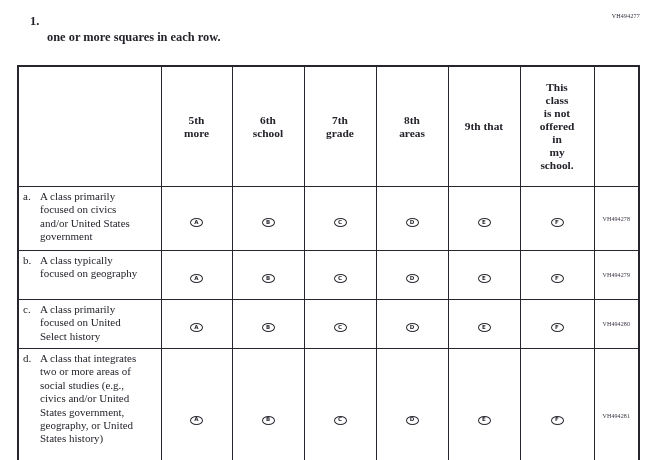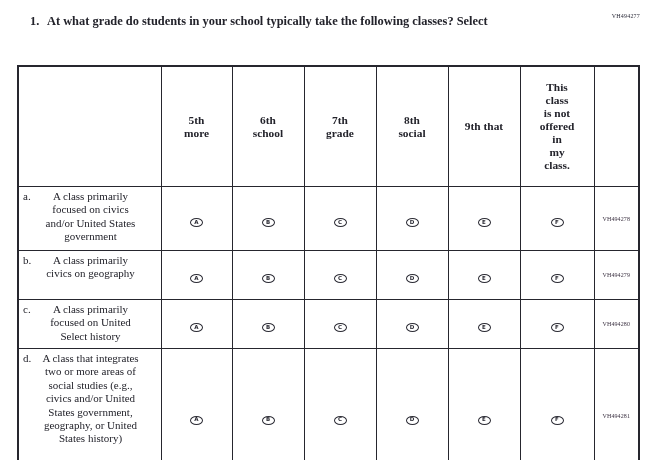--- a/index.html
+++ b/index.html
@@ -59,21 +59,21 @@
   td { vertical-align: middle; }
 
   .label-cell {
     vertical-align: top;
     padding: 3px 2px 2px 4px;
     font-size: 11px;
     line-height: 13.4px;
   }
   .label-wrap { display: flex; }
   .row-letter { flex: 0 0 17px; width: 17px; }
-  .row-text { flex: 1; max-width: 101px; text-align: center; }
+  .row-text { flex: 1; max-width: 101px; }
 
   .option-cell { text-align: center; cursor: pointer; }
   .bubble {
     display: inline-flex;
     align-items: center;
     justify-content: center;
     width: 13px;
     height: 9px;
     border: 1px solid #2a2a33;
     border-radius: 50%;
@@ -99,21 +99,22 @@
 </style>
 </head>
 <body>
 
 <div class="top-code">VH494277</div>
 
 <div class="question">
   <div class="q-row">
     <span class="q-num">1.</span>
     <span class="q-lines">
-      <span>At what grade do students in your school typically take the following classes? Select</span><br>
+      <br>
+      <span>one or more squares in each row.</span>
     </span>
   </div>
 </div>
 
 <table class="grid">
   <colgroup>
     <col style="width:143px">
     <col style="width:71px">
     <col style="width:72px">
     <col style="width:72px">
@@ -121,28 +122,28 @@
     <col style="width:72px">
     <col style="width:74px">
     <col style="width:45px">
   </colgroup>
   <thead>
     <tr>
       <th></th>
       <th>5th more</th>
       <th>6th school</th>
       <th>7th grade</th>
-      <th>8th social</th>
+      <th>8th areas</th>
       <th>9th that</th>
       <th>
         <div>This class</div>
         <div>is not</div>
         <div>offered in</div>
         <div>my</div>
-        <div>class.</div>
+        <div>school.</div>
       </th>
       <th></th>
     </tr>
   </thead>
   <tbody>
     <tr class="body-row row-a">
       <td class="label-cell">
         <div class="label-wrap">
           <span class="row-letter">a.</span>
           <span class="row-text">A class primarily focused on civics and/or United States government</span>
@@ -153,21 +154,21 @@
         <td class="option-cell"><span class="bubble">C</span></td>
         <td class="option-cell"><span class="bubble">D</span></td>
         <td class="option-cell"><span class="bubble">E</span></td>
         <td class="option-cell"><span class="bubble">F</span></td>
         <td class="code-cell">VH494278</td>
     </tr>
     <tr class="body-row row-b">
       <td class="label-cell">
         <div class="label-wrap">
           <span class="row-letter">b.</span>
-          <span class="row-text">A class primarily civics on geography</span>
+          <span class="row-text">A class typically focused on geography</span>
         </div>
       </td>
       <td class="option-cell"><span class="bubble">A</span></td>
         <td class="option-cell"><span class="bubble">B</span></td>
         <td class="option-cell"><span class="bubble">C</span></td>
         <td class="option-cell"><span class="bubble">D</span></td>
         <td class="option-cell"><span class="bubble">E</span></td>
         <td class="option-cell"><span class="bubble">F</span></td>
         <td class="code-cell">VH494279</td>
     </tr>

